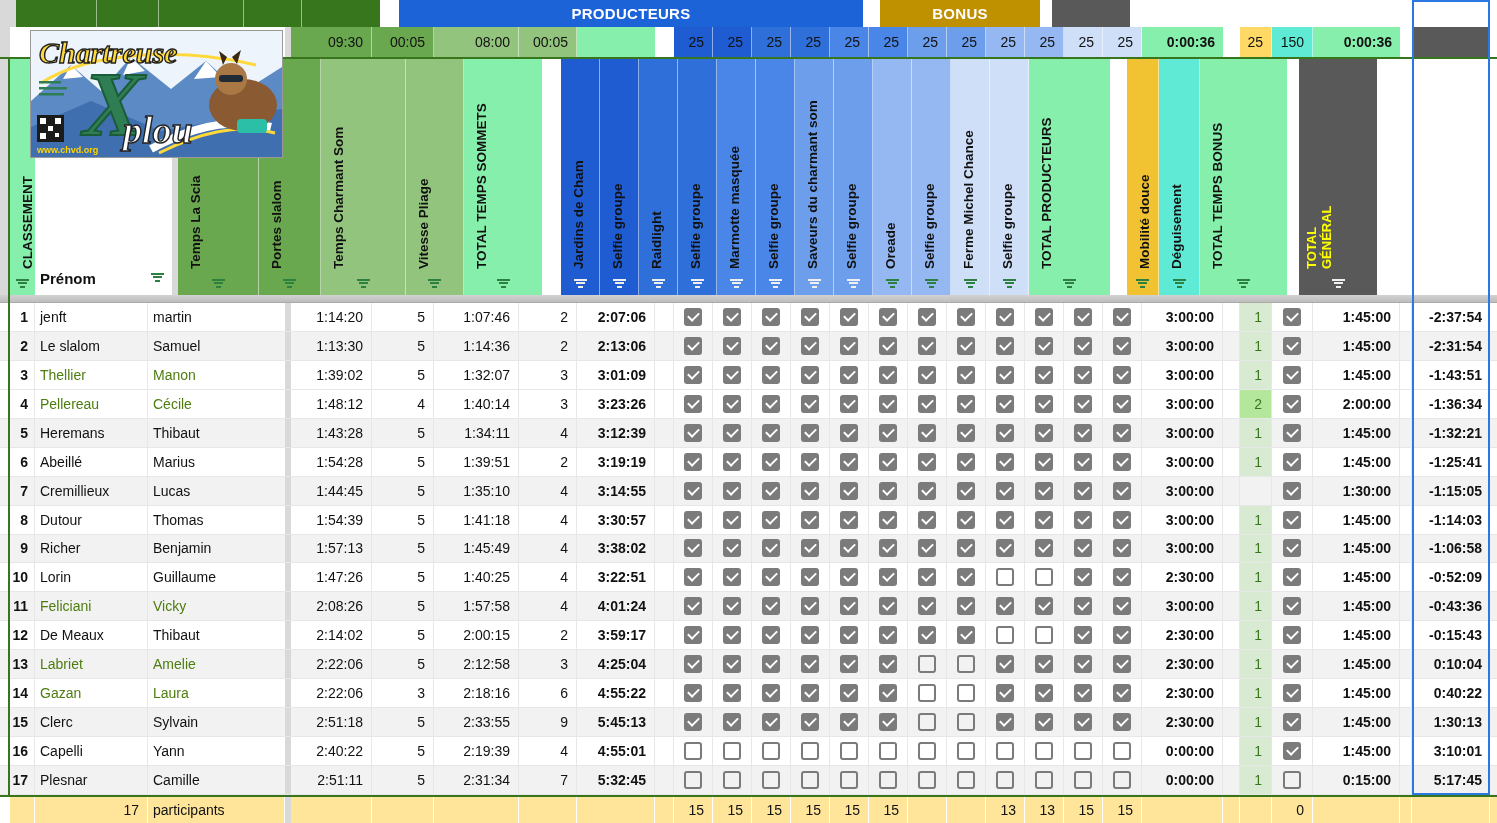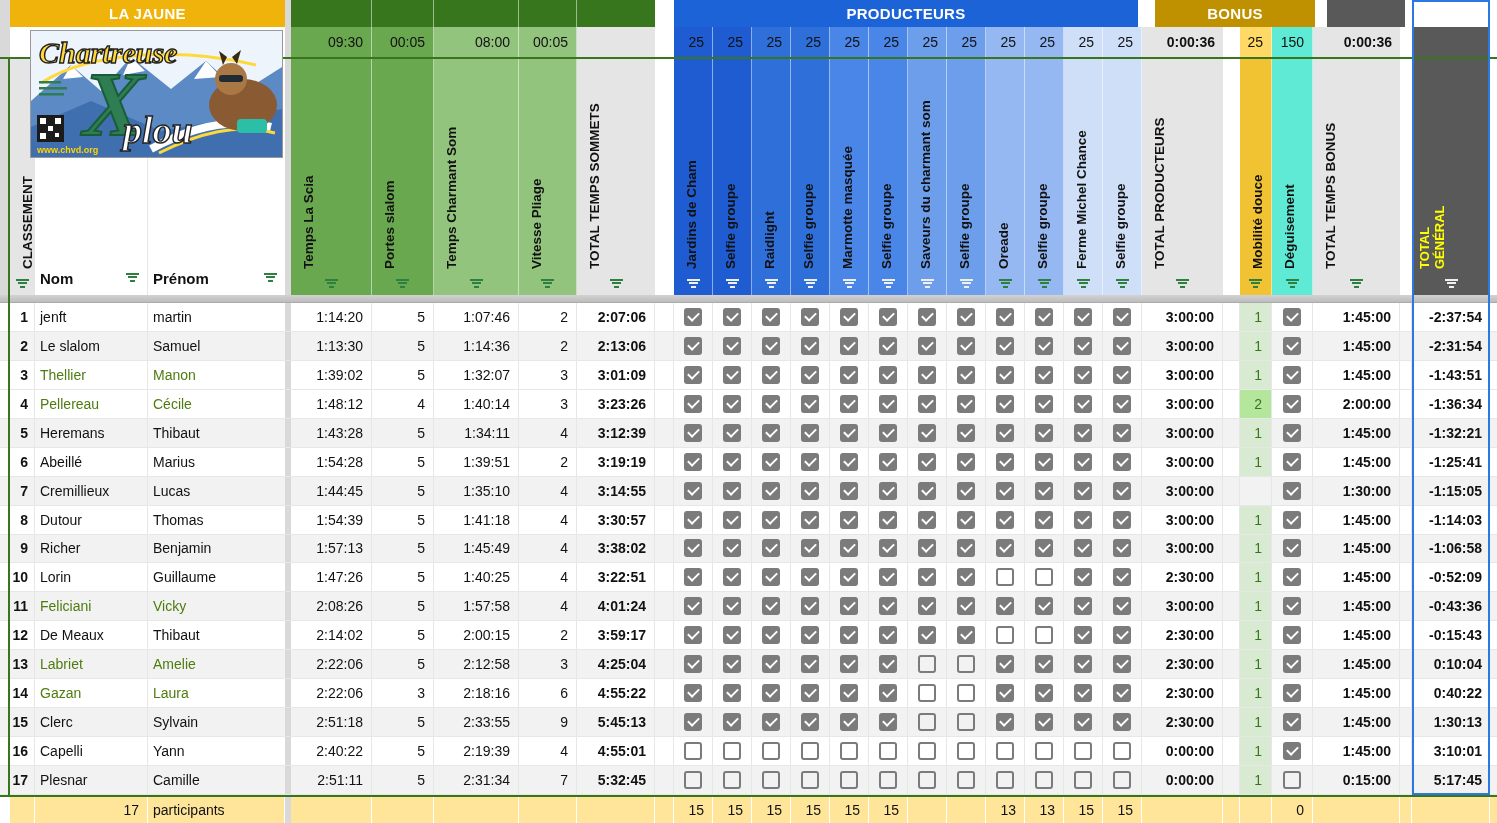--- a/index.html
+++ b/index.html
@@ -33,21 +33,21 @@
   .gutter{background:#d9d9d9}
   .gap1{background:#d9d9d9}
   .white{background:#fff}
   .banner{font-weight:bold;font-size:15px;color:#fff;justify-content:center;letter-spacing:.3px}
   .teamband{background:#f0b30b}
   .prodband{background:#1b63d6}
   .bonusband{background:#bf9000}
   .darkgreen{background:#38761d}
   .gmid{background:#6aa84f}
   .glight{background:#93c47d}
-  .graycol{background:#e5e5e5}
+  .graycol{background:#86efac}
   .tgdark{background:#595959}
   .mobh{background:#f1c232}
   .mobv25{background:#ffd966}
   .degh{background:#5eead4}
   .pbg0{background:#1f5cd2}.pbg1{background:#2f6fd9}.pbg2{background:#4a86e8}
   .pbg3{background:#6d9eeb}.pbg4{background:#95b8f2}.pbg5{background:#cfdff8}
   
   .rotcell{overflow:hidden}
   .rot{position:absolute;left:0;top:0;width:100%;height:100%;writing-mode:vertical-rl;
        transform:rotate(180deg);font-weight:bold;font-size:13.5px;line-height:1.15;
@@ -82,21 +82,20 @@
   .logo{position:absolute;left:30px;top:30px;width:253px;height:128px;background:#fff;
         border:1px solid #999;box-sizing:border-box}
 </style>
 </head>
 <body>
 
 <div class="sheet">
 
   <div class="h1">
     <div class="cell cw-gut gutter"></div>
-    <div class="cell cw-lnp banner teamband">LA JAUNE</div>
     <div class="cell cw-g1 gap1"></div>
     <div class="cell cw-t1 darkgreen wb"></div>
     <div class="cell cw-t2 darkgreen wb"></div>
     <div class="cell cw-t3 darkgreen wb"></div>
     <div class="cell cw-t4 darkgreen wb"></div>
     <div class="cell cw-ts darkgreen"></div>
     <div class="cell cw-g2 white"></div>
     <div class="cell cw-prodband banner prodband">PRODUCTEURS</div>
     <div class="cell cw-g3 white"></div>
     <div class="cell cw-bonusband banner bonusband">BONUS</div>
@@ -124,28 +123,20 @@
     <div class="cell cw-g4 white"></div>
     <div class="cell cw-tg tgdark"></div>
     <div class="cell cw-g5 white"></div>
   </div>
 
   <div class="h3">
     <div class="cell cw-gut gutter"></div>
     <div class="cell cw-rank rotcell graycol">
       <div class="rot">CLASSEMENT</div>
       <span class="flt">
-          <i></i>
-          <i></i>
-          <i></i>
-        </span>
-    </div>
-    <div class="cell cw-nom namehdr vb">
-      <span>Nom</span>
-      <span class="flt corner">
           <i></i>
           <i></i>
           <i></i>
         </span>
     </div>
     <div class="cell cw-pre namehdr">
       <span>Prénom</span>
       <span class="flt corner">
           <i></i>
           <i></i>

